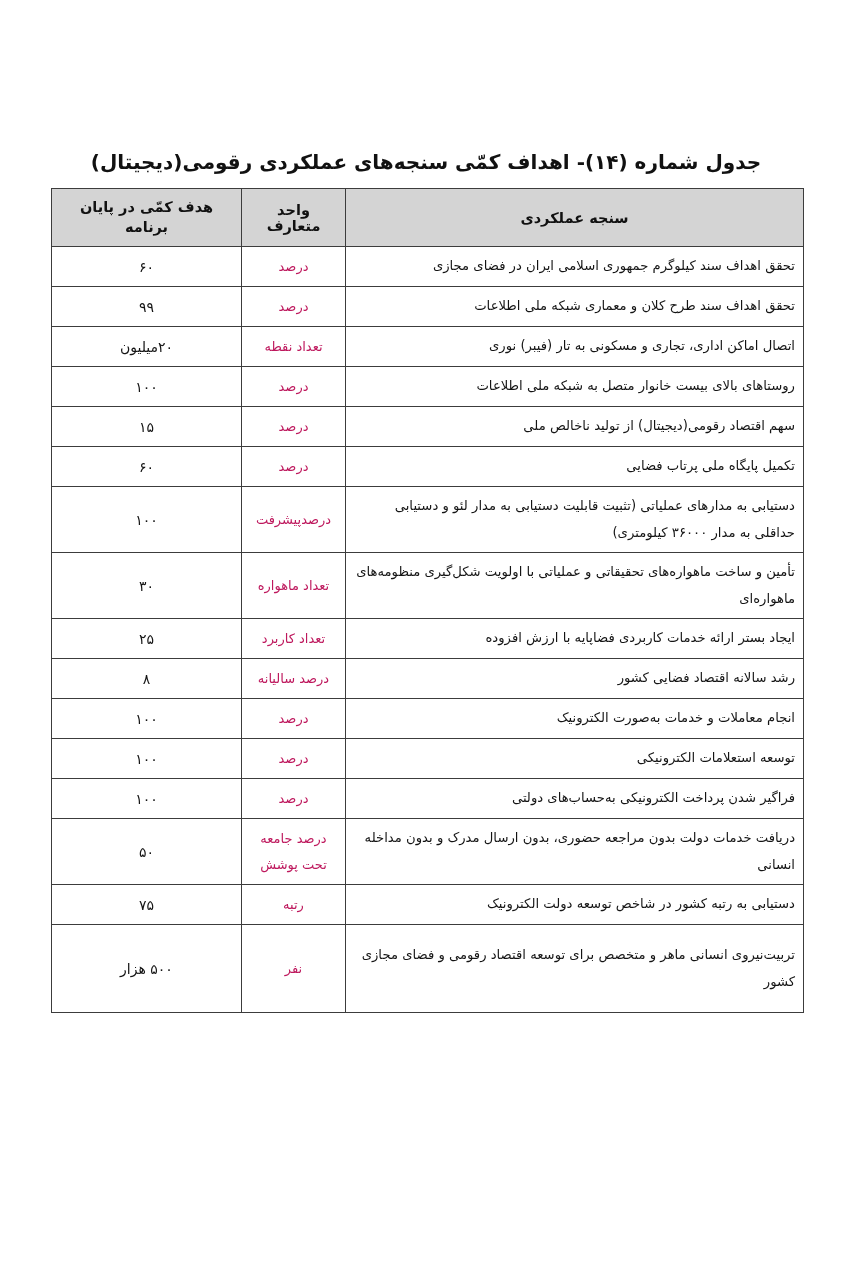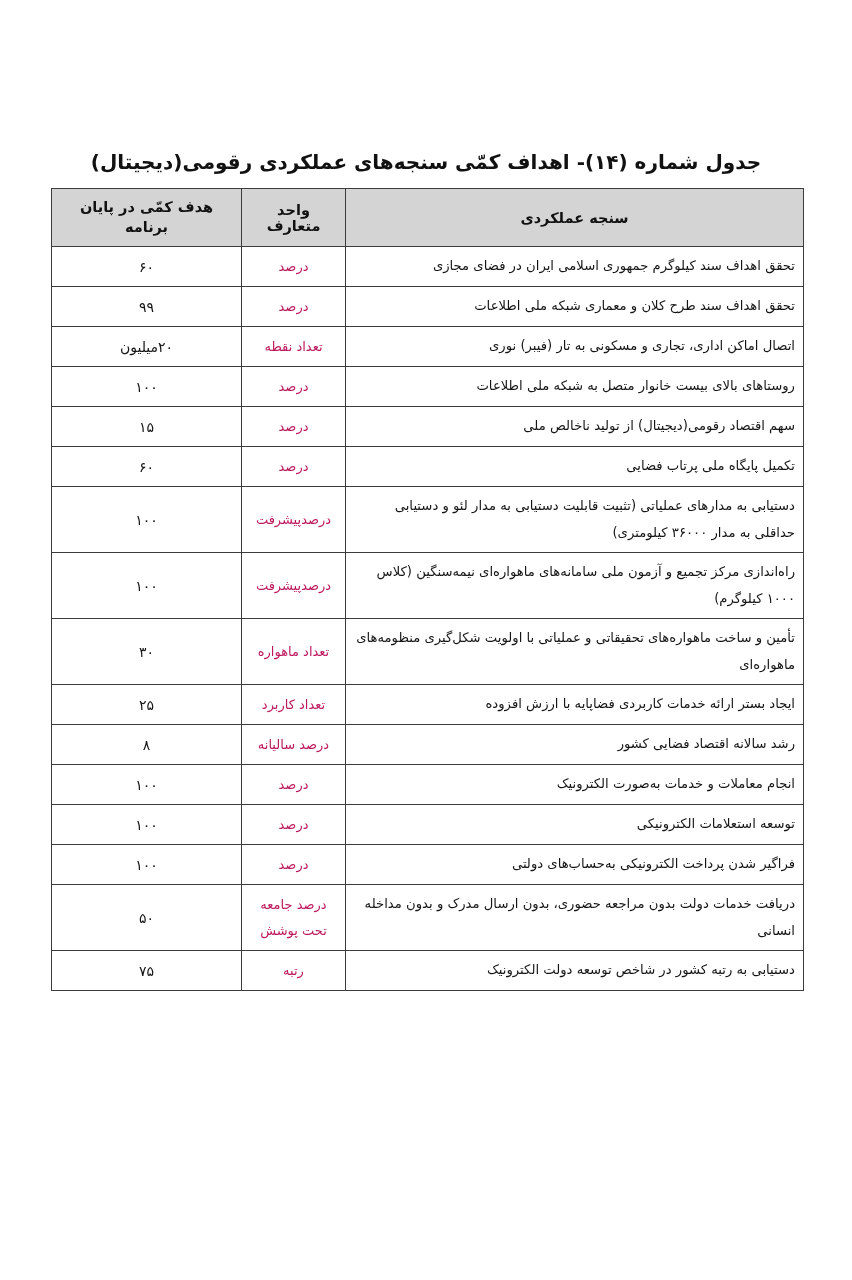--- a/index.html
+++ b/index.html
@@ -147,25 +147,20 @@
             <td class="c-indicator">تکمیل پایگاه ملی پرتاب فضایی</td>
             <td class="c-unit">درصد</td>
             <td class="c-target">۶۰</td>
           </tr>
           <tr class="r-2">
             <td class="c-indicator">دستیابی به مدارهای عملیاتی (تثبیت قابلیت دستیابی به مدار لئو و دستیابی حداقلی به مدار ۳۶۰۰۰ کیلومتری)</td>
             <td class="c-unit">درصدپیشرفت</td>
             <td class="c-target">۱۰۰</td>
           </tr>
           <tr class="r-2">
-            <td class="c-indicator">راه‌اندازی مرکز تجمیع و آزمون ملی سامانه‌های ماهواره‌ای نیمه‌سنگین (کلاس ۱۰۰۰ کیلوگرم)</td>
-            <td class="c-unit">درصدپیشرفت</td>
-            <td class="c-target">۱۰۰</td>
-          </tr>
-          <tr class="r-2">
             <td class="c-indicator">تأمین و ساخت ماهواره‌های تحقیقاتی و عملیاتی با اولویت شکل‌گیری منظومه‌های ماهواره‌ای</td>
             <td class="c-unit">تعداد ماهواره</td>
             <td class="c-target">۳۰</td>
           </tr>
           <tr class="r-1">
             <td class="c-indicator">ایجاد بستر ارائه خدمات کاربردی فضاپایه با ارزش افزوده</td>
             <td class="c-unit">تعداد کاربرد</td>
             <td class="c-target">۲۵</td>
           </tr>
           <tr class="r-1">
@@ -192,17 +187,22 @@
             <td class="c-indicator">دریافت خدمات دولت بدون مراجعه حضوری، بدون ارسال مدرک و بدون مداخله انسانی</td>
             <td class="c-unit">درصد جامعه
 تحت پوشش</td>
             <td class="c-target">۵۰</td>
           </tr>
           <tr class="r-1">
             <td class="c-indicator">دستیابی به رتبه کشور در شاخص توسعه دولت الکترونیک</td>
             <td class="c-unit">رتبه</td>
             <td class="c-target">۷۵</td>
           </tr>
+          <tr class="r-3">
+            <td class="c-indicator">تربیت‌نیروی انسانی ماهر و متخصص برای توسعه اقتصاد رقومی و فضای مجازی کشور</td>
+            <td class="c-unit">نفر</td>
+            <td class="c-target">۵۰۰ هزار</td>
+          </tr>
         </tbody>
     </table>
   </div>
 
 </div>
 
 </body></html>

